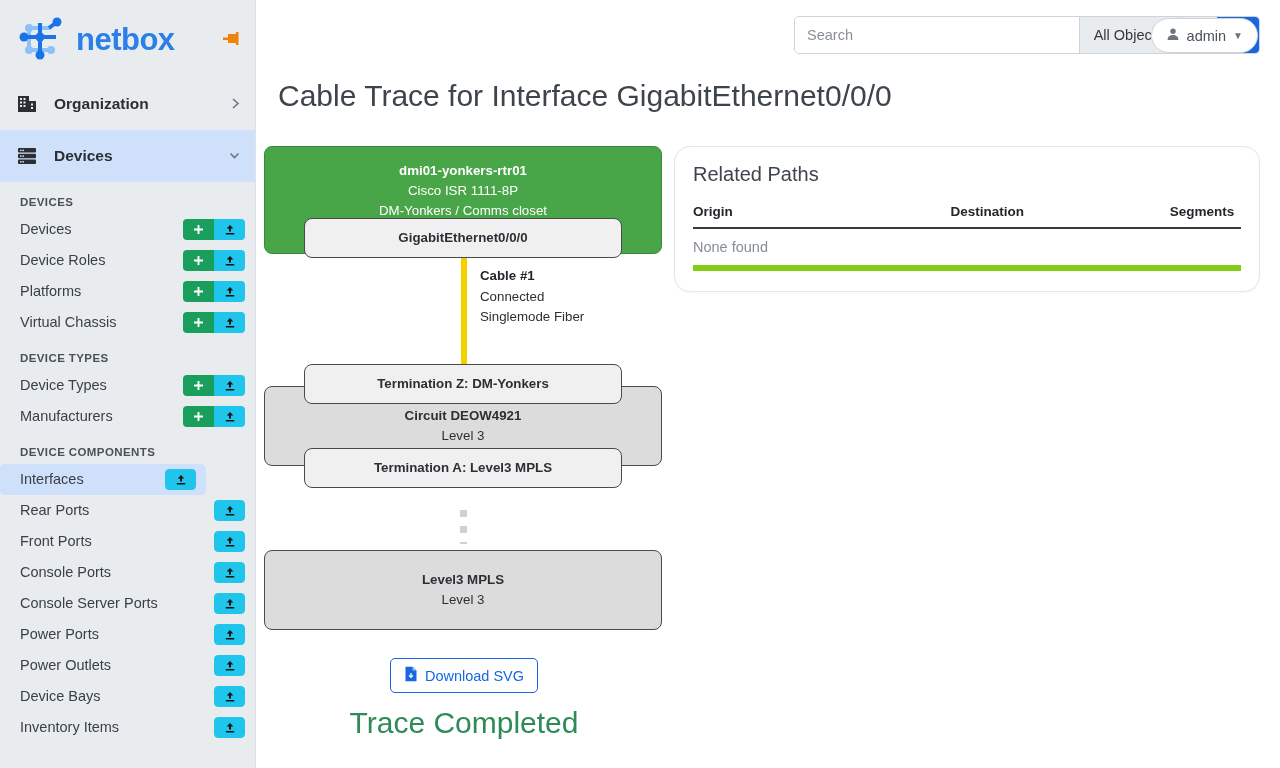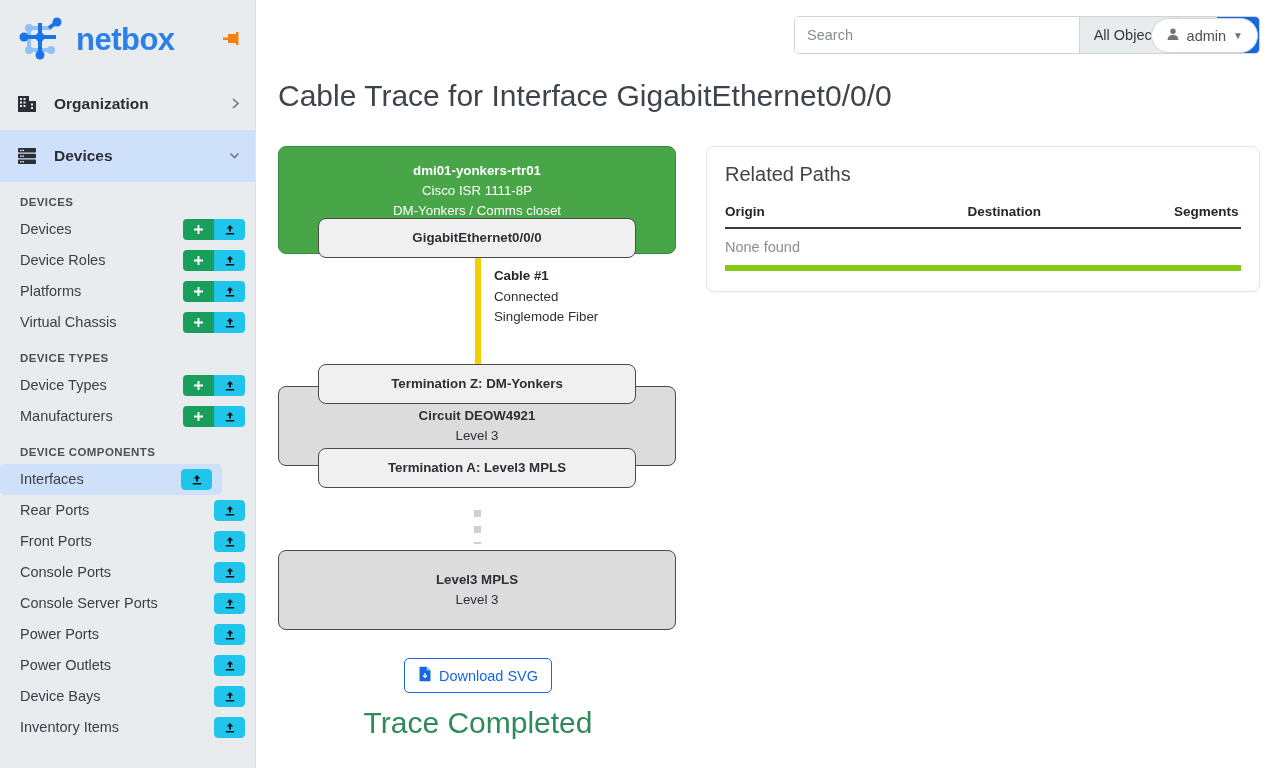--- a/index.html
+++ b/index.html
@@ -58,21 +58,21 @@
     height: 31px; margin: 0 0 0 0; padding: 0 10px 0 20px;
     position: relative;
   }
   .nav-row .nr-label {
     font-size: 14.5px; color: #3a4048; flex: 1 1 auto;
     white-space: nowrap; cursor: pointer;
     line-height: 31px;
   }
   .nav-row.selected {
     background: #cfe0fb; border-radius: 5px;
-    margin-left: 0; width: 222px;
+    margin-left: 0; width: 206px;
   }
   .btn-pair { display: flex; flex: 0 0 auto; border-radius: 4px; overflow: hidden; height: 21px; }
   .mini-btn {
     width: 31px; height: 21px;
     display: flex; align-items: center; justify-content: center;
     cursor: pointer; border: none; padding: 0;
   }
   .mini-add { background: #1a9e5c; }
   .mini-imp { background: #20c5eb; }
   .mini-btn svg { display: block; }
@@ -121,21 +121,21 @@
     padding: 0 14px; cursor: pointer; background: #fff;
     font-size: 14.5px; color: #4a5158;
   }
   .user-caret { font-size: 10px; color: #6c757d; }
 
   .page-title {
     font-size: 30px; font-weight: 400; color: #3e444c;
     padding: 0 0 0 22px; margin: 8px 0 0 0; line-height: 1.2;
   }
 
-  .content { display: flex; padding: 32px 20px 0 22px; gap: 28px; }
+  .content { display: flex; padding: 32px 20px 0 8px; gap: 10px; }
   .left-col { width: 400px; flex: 0 0 400px; position: relative; }
   .right-col { flex: 1 1 auto; }
 
   
   .trace { position: relative; width: 398px; }
   .node {
     position: relative;
     border: 1px solid #4a4a4a;
     border-radius: 8px;
     text-align: center;
@@ -206,21 +206,21 @@
     font-family: "Liberation Sans", sans-serif;
   }
   .dl-wrap { text-align: center; }
   .trace-done {
     text-align: center; color: #2e8b57;
     font-size: 30px; font-weight: 400; margin-top: 12px; line-height: 1.2;
   }
 
   
   .card {
-    border: 1px solid #e3e6ea; border-radius: 8px;
+    border: 1px solid #e3e6ea; border-radius: 16px;
     background: #fff; padding: 16px 18px 20px 18px;
     box-shadow: 0 1px 2px rgba(0,0,0,0.04);
   }
   .card-title { font-size: 20px; font-weight: 400; color: #3e444c; margin-bottom: 18px; }
   table.paths { width: 100%; border-collapse: collapse; }
   table.paths th {
     text-align: left; font-size: 13.5px; font-weight: 700; color: #23272b;
     padding: 0 0 8px 0; border-bottom: 2px solid #343a40;
   }
   table.paths td {

